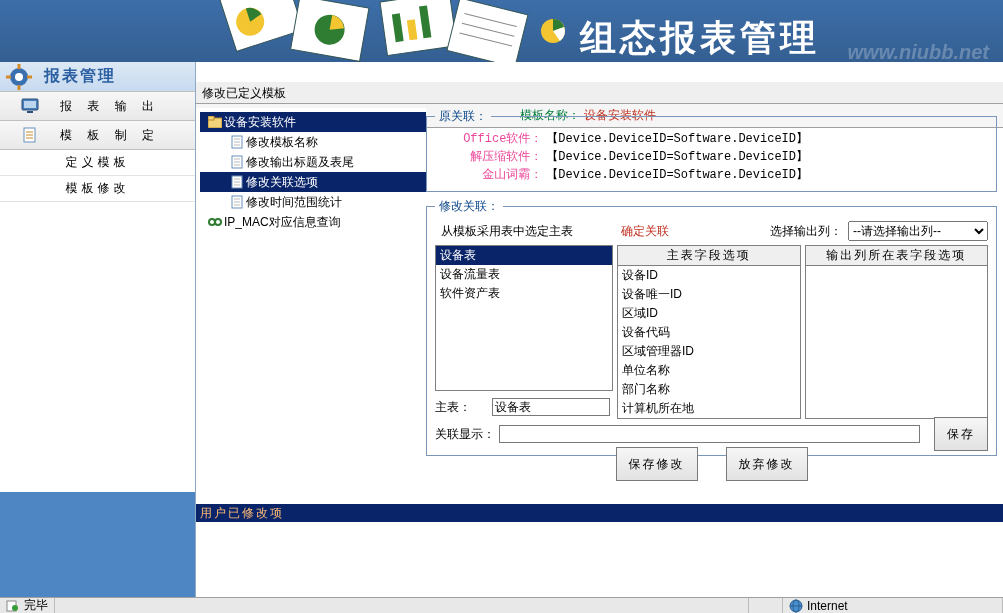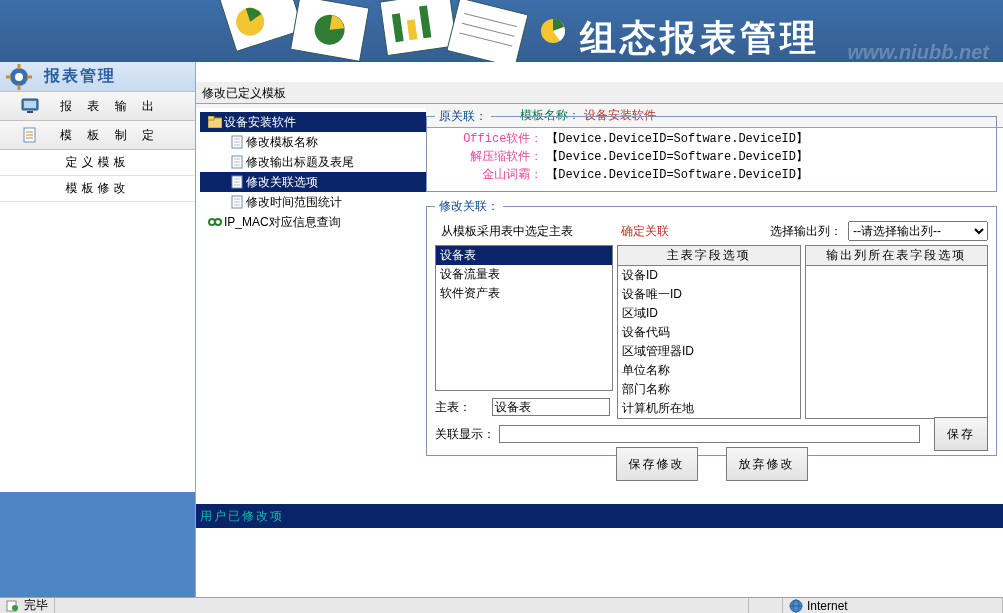--- a/index.html
+++ b/index.html
@@ -55,21 +55,21 @@
 .opt { padding: 1px 4px; cursor: default; }
 .opt.sel { background: #0a246a; color: #fff; }
 .main-table-row { display: flex; align-items: center; height: 24px; margin-top: 4px; gap: 21px; }
 .txt-in { border: 1px solid #7a7a7a; height: 18px; padding: 0 2px; background: #fff; }
 
 .rel-show { display: flex; align-items: center; height: 26px; margin-top: 2px; }
 .btn { border: 1px solid #7a7a7a; background: linear-gradient(#f6f6f6,#e2e2e2); height: 34px; padding: 0 12px; cursor: default; letter-spacing: 2px; }
 
 .bottom-btns { position: absolute; left: 230px; right: 6px; top: 387px; height: 30px; display: flex; justify-content: center; gap: 28px; align-items: center; }
 
-.blue-strip { position: absolute; left: 0; right: 0; top: 442px; height: 24px; background: #0a246a; color: #14b8a6; display: flex; align-items: center; padding-left: 4px; letter-spacing: 2px; }
+.blue-strip { position: absolute; left: 0; right: 0; top: 442px; height: 18px; background: #0a246a; color: #fdba74; display: flex; align-items: center; padding-left: 4px; letter-spacing: 2px; }
 
 .statusbar { position: absolute; left: 0; right: 0; bottom: 0; height: 16px; background: #e8e8e8; border-top: 1px solid #a0a0a0; display: flex; align-items: center; font-size: 11px; }
 .statusbar .sec { border-right: 1px solid #bcbcbc; height: 100%; display: flex; align-items: center; padding: 0 6px; }
 .statusbar .grow { flex: 1; }
 </style>
 </head>
 <body>
 
 <div class="banner">
   <svg class="papers" viewBox="0 0 320 78">

